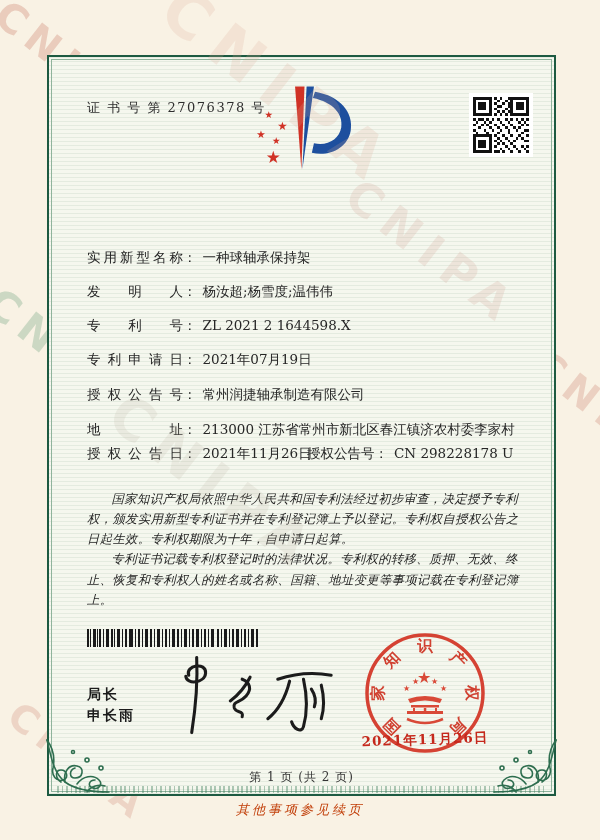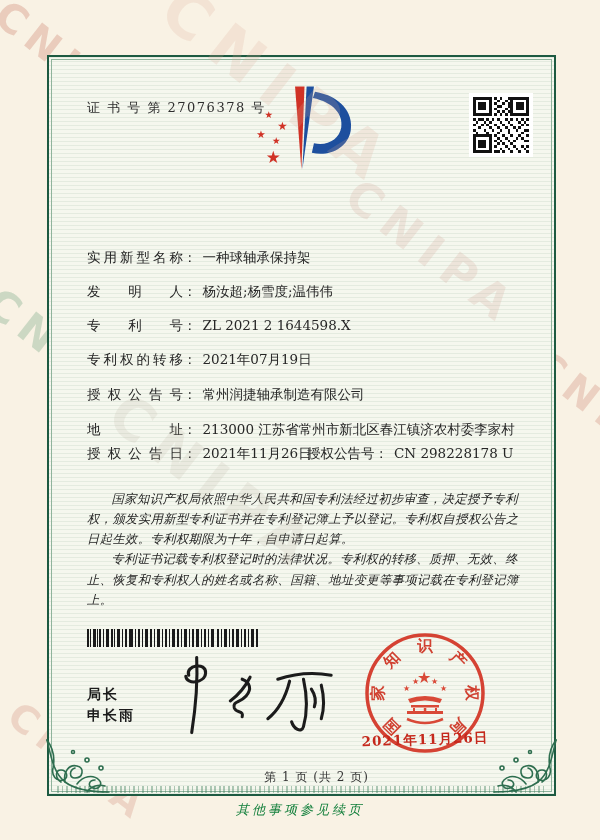--- a/index.html
+++ b/index.html
@@ -40,24 +40,24 @@
   .legal p{margin:0;text-indent:2em;letter-spacing:.4px;}
   .barcode{position:absolute;left:38px;top:572px;width:172px;height:18px;}
   .director{position:absolute;left:38px;top:627px;font-family:"DejaVu Sans","Liberation Sans",sans-serif;
     font-size:14px;font-weight:600;color:#1c1c1c;letter-spacing:2px;line-height:21px;}
   .sig{position:absolute;left:118px;top:592px;width:178px;height:95px;}
   .seal{position:absolute;left:312px;top:572px;width:128px;height:128px;opacity:.95;}
   .seal-date{
     position:absolute;left:296px;top:674px;width:160px;text-align:center;
     color:#c5281c;font-size:13.5px;font-weight:bold;letter-spacing:1px;transform:rotate(-2deg);
   }
-  .pageno{position:absolute;left:0;top:712px;width:100%;text-align:center;font-size:12px;color:#333;letter-spacing:1px;margin-left:15px;}
+  .pageno{position:absolute;left:0;top:712px;width:100%;text-align:center;font-size:12px;color:#333;letter-spacing:1px;}
   .note{
     position:absolute;left:0;top:801px;width:100%;text-align:center;
-    font-size:13px;font-style:italic;color:#15803d;letter-spacing:3px;z-index:3;
+    font-size:13px;font-style:italic;color:#c2410c;letter-spacing:3px;z-index:3;
   }
   .corner{position:absolute;width:70px;height:58px;z-index:4;}
   .corner.bl{left:-6px;top:681px;}
   .corner.br{right:-6px;top:681px;transform:scaleX(-1);}
 </style>
 </head>
 <body>
 
 <span class="wm" style="left:-18px;top:40px;font-size:40px;letter-spacing:8px;color:rgba(214,158,140,.45);transform:rotate(38deg);">CNIPA</span>
 <span class="wm" style="left:140px;top:50px;font-size:62px;letter-spacing:14px;color:rgba(219,168,148,.20);transform:rotate(38deg);z-index:3;">CNIPA</span>
@@ -105,21 +105,21 @@
   <div class="row r1">
     <span class="flabel">实用新型名称</span><span class="fcolon">：</span><span class="fvalue">一种球轴承保持架</span>
   </div>
   <div class="row r2">
     <span class="flabel">发明人</span><span class="fcolon">：</span><span class="fvalue">杨汝超;杨雪度;温伟伟</span>
   </div>
   <div class="row r3">
     <span class="flabel">专利号</span><span class="fcolon">：</span><span class="fvalue">ZL 2021 2 1644598.X</span>
   </div>
   <div class="row r4">
-    <span class="flabel">专利权的转移</span><span class="fcolon">：</span><span class="fvalue">2021年07月19日</span>
+    <span class="flabel">专利申请日</span><span class="fcolon">：</span><span class="fvalue">2021年07月19日</span>
   </div>
   <div class="row r5">
     <span class="flabel">授权公告号</span><span class="fcolon">：</span><span class="fvalue">常州润捷轴承制造有限公司</span>
   </div>
   <div class="row r6">
     <span class="flabel">地址</span><span class="fcolon">：</span><span class="fvalue">213000 江苏省常州市新北区春江镇济农村委李家村</span>
   </div>
   <div class="row r7">
     <span class="flabel">授权公告日</span><span class="fcolon">：</span><span class="fvalue">2021年11月26日</span>
     <span class="grant-right">

